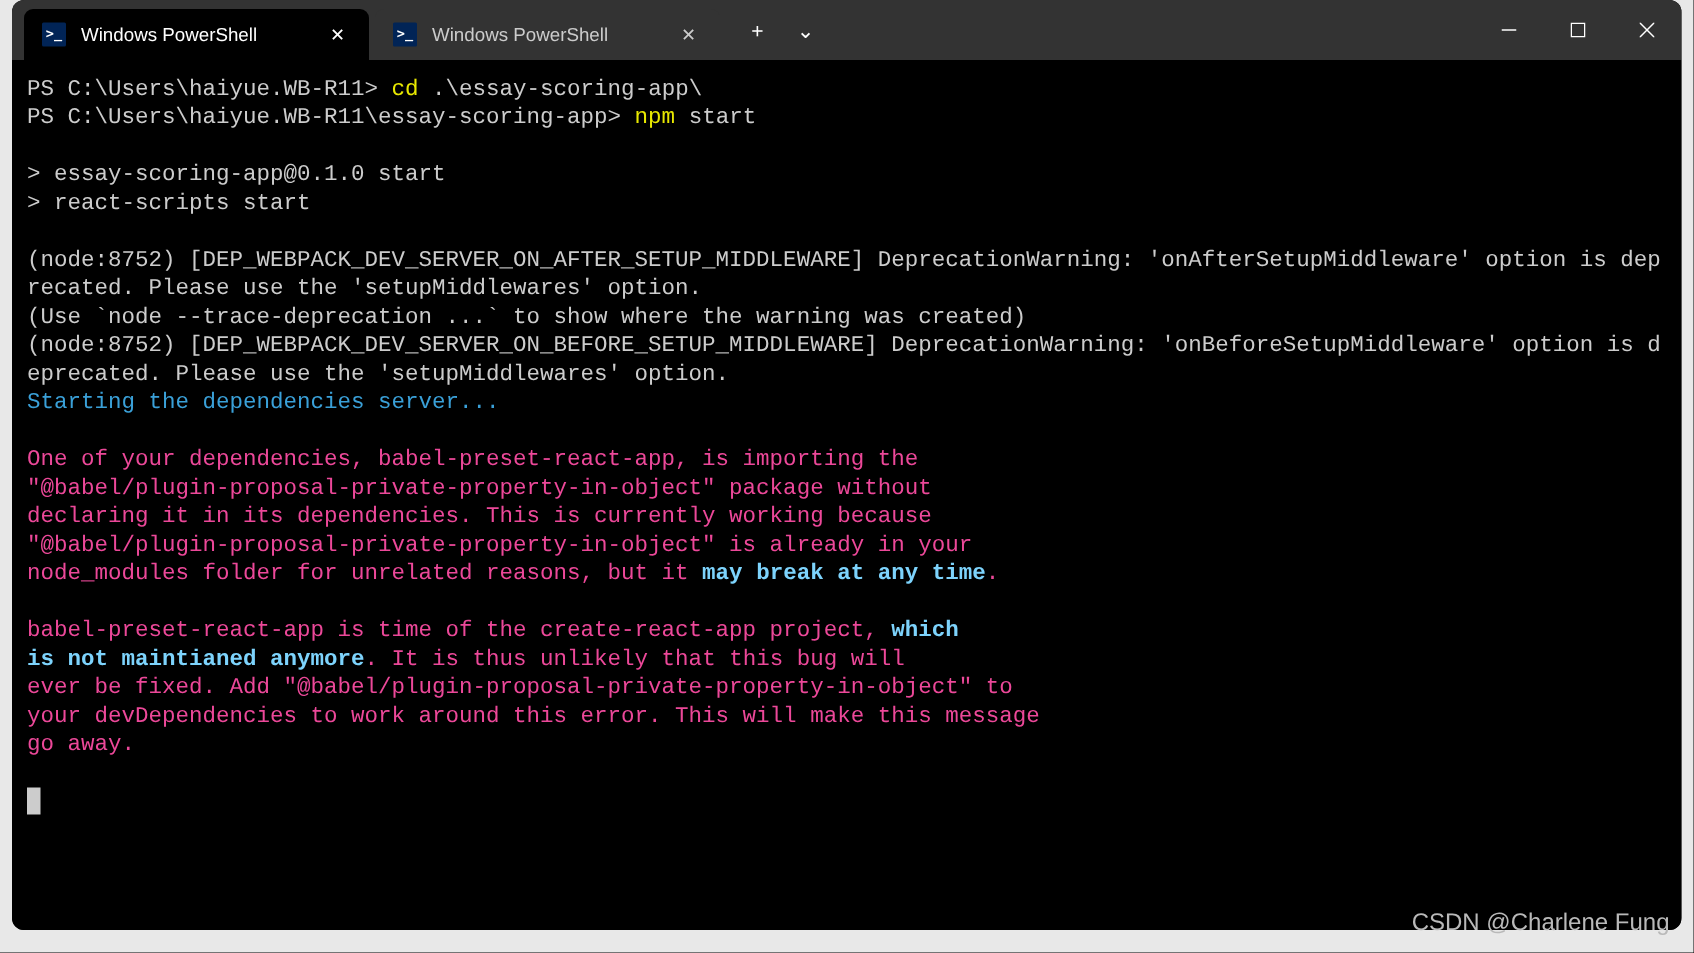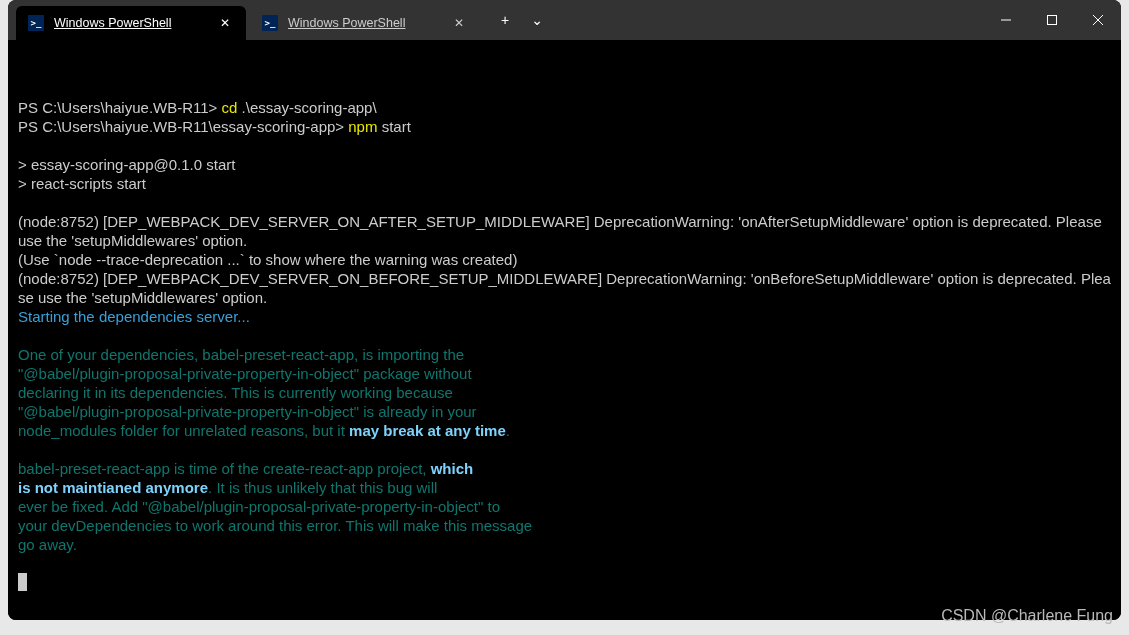--- a/index.html
+++ b/index.html
@@ -69,21 +69,20 @@
       justify-content: center;
       color: #ffffff;
       font-size: 9px;
       font-weight: bold;
       font-family: Consolas, monospace;
       border-radius: 1px;
     }
     .tab-title {
       flex: 1;
       white-space: nowrap;
-      text-decoration: underline;
     }
     .tab-close {
       width: 18px;
       height: 18px;
       display: flex;
       align-items: center;
       justify-content: center;
       font-size: 12px;
       color: #ffffff;
       border-radius: 3px;
@@ -120,33 +119,32 @@
       color: #ffffff;
     }
     .win-btn svg {
       width: 10px;
       height: 10px;
     }
     .terminal {
       flex: 1;
       background: #000000;
       padding: 10px 10px;
-      font-family: Liberation Sans, sans-serif;
+      font-family: Liberation Mono, monospace;
       font-size: 15px;
       line-height: 19px;
       color: #cccccc;
       white-space: pre-wrap;
       word-break: break-all;
       overflow: hidden;
-      margin-top: 48px;
     }
     .prompt { color: #cccccc; }
     .cmd-yellow { color: #e8e800; }
     .cyan { color: #3aa0d8; }
-    .yellow-warn { color: #0f766e; }
+    .yellow-warn { color: #ec4899; }
     .yellow-bold { color: #7dd3fc; font-weight: bold; }
     .cursor {
       display: inline-block;
       width: 9px;
       height: 18px;
       background: #cccccc;
       vertical-align: text-bottom;
     }
     .watermark {
       position: absolute;

